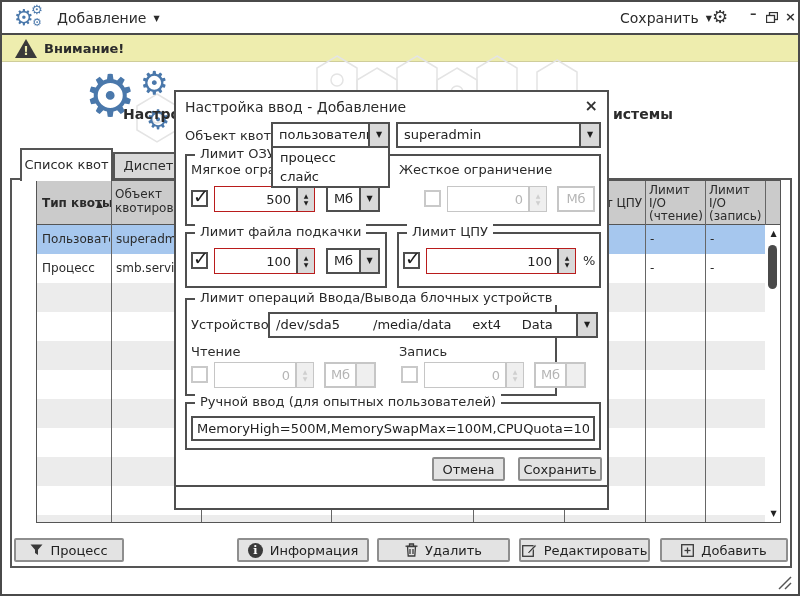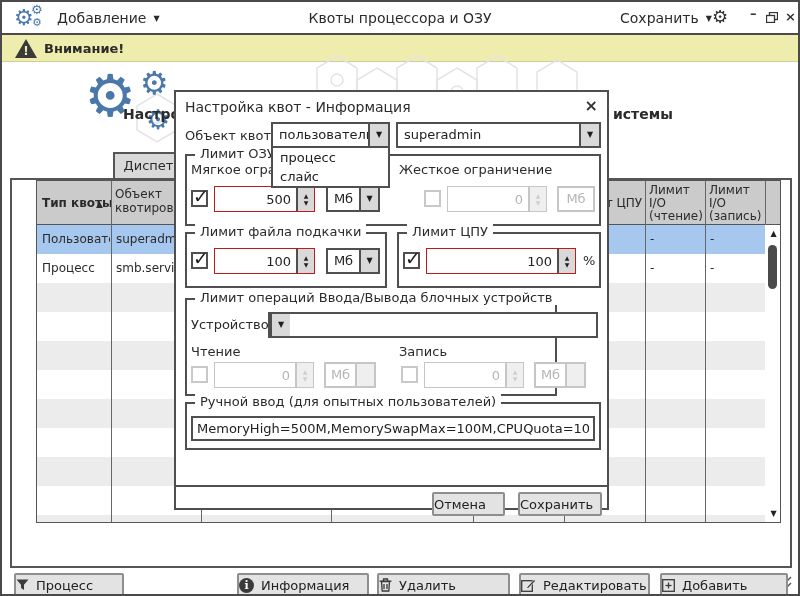--- a/index.html
+++ b/index.html
@@ -63,21 +63,21 @@
   .spin.dis .sbtn { border-left-color:#c6c6c6; background:#efefef; color:#cfcfcf; }
   .unit { position:absolute; display:flex; height:26px; border:2px solid #4f4f4f; background:#fff; font-size:13px; }
   .unit .uval { flex:1; text-align:center; line-height:22px; padding:0 3px; color:#222; }
   .unit .ubtn { width:19px; border-left:2px solid #4f4f4f; background:#d9d9d9; text-align:center; font-size:8px; line-height:22px; color:#1e1e1e; }
   .unit.dis { border-color:#c6c6c6; }
   .unit.dis .uval { color:#b5b5b5; }
   .unit.dis .ubtn { border-left-color:#c6c6c6; background:#efefef; color:#efefef; }
   .combo { position:absolute; display:flex; height:26px; border:2px solid #4f4f4f; background:#fff; font-size:13px; }
   .combo .cval { flex:1; line-height:22px; padding:0 6px; white-space:pre; overflow:hidden; color:#222; }
   .combo .cbtn { width:20px; border-left:2px solid #4f4f4f; background:#d9d9d9; text-align:center; font-size:8px; line-height:22px; color:#1e1e1e; }
-  .btn { position:absolute; height:24px; background:#e3e3e3; border:2px solid #8e8e8e; border-radius:2px; font-size:13px; color:#222; display:flex; align-items:center; gap:7px; white-space:nowrap;margin-top:35px; }
+  .btn { position:absolute; height:24px; background:#e3e3e3; border:2px solid #8e8e8e; border-radius:2px; font-size:13px; color:#222; display:flex; align-items:center; justify-content:center; gap:7px; white-space:nowrap; }
   
   .modal { position:absolute; left:172px; top:88px; width:435px; height:420px; background:#fff; border:2px solid #4f4f4f; z-index:30; }
   .modal-title { position:absolute; left:9px; top:7px; font-size:14px; }
   .modal-close { position:absolute; right:9px; top:4px; font-size:16px; font-weight:bold; color:#333; }
   .droplist { position:absolute; left:95px; top:54px; width:119px; background:#fff; border:2px solid #4f4f4f; z-index:40; }
   .droplist .opt { font-size:13px; padding:1px 7px; line-height:17px; color:#222; }
   .mdivider { position:absolute; left:0; right:0; top:393px; border-top:2px solid #4f4f4f; }
   .manual-input { position:absolute; left:4px; top:12px; width:404px; height:25px; border:2px solid #4f4f4f; font-size:13px; font-family:"DejaVu Sans",sans-serif; padding:0 4px; color:#222; outline:none; }
   
   .grip { position:absolute; right:6px; bottom:4px; z-index:2; }
@@ -91,21 +91,20 @@
   <div class="titlebar">
     <div class="tb-gears">
       <span class="g1">⚙</span>
       <span class="g2">⚙</span>
       <span class="g3">⚙</span>
     </div>
     <div class="menu-item" style="left:55px;">
       <span>Добавление</span>
       <span class="arw">▼</span>
     </div>
-    <div class="tb-title">Квоты процессора и ОЗУ</div>
     <div class="menu-item" style="left:618px;">
       <span>Сохранить</span>
       <span class="arw">▼</span>
     </div>
     <div class="tb-gear-btn">⚙</div>
     <div class="winctl" style="left:748px; top:4px;">–</div>
     <div class="winctl" style="left:764px; top:9px;">
       <svg width="12" height="11">
         <rect x="3.5" y="0.5" width="8" height="7" fill="#fff" stroke="#333" stroke-width="1.3"></rect>
         <rect x="0.5" y="3.5" width="8" height="7" fill="#fff" stroke="#333" stroke-width="1.3"></rect>
@@ -139,20 +138,21 @@
   <div class="logo">
     <span class="g1">⚙</span>
     <span class="g2">⚙</span>
     <span class="g3">⚙</span>
   </div>
   <div class="head-frag" style="left:121px;">Настрой</div>
   <div class="head-frag" style="left:611px;">истемы</div>
 
   <div class="panel"></div>
   <div class="tab inactive">Диспетчер</div>
+  <div class="tab active">Список квот</div>
 
   <div class="table">
     <div class="thead">
       <div class="hcell" style="left:5px; top:15px;font-weight:bold;">
         <span>Тип квоты</span>
       </div>
       <div class="hcell" style="left:59px; top:16px; font-size:9px;">▲</div>
       <div class="hcell" style="left:78px; top:6px; width:84px;">Объект квотирования</div>
       <div class="hcell" style="left:535px; top:15px;">Лимит ЦПУ</div>
       <div class="hcell" style="left:612px; top:3px; width:56px; line-height:13px;">Лимит I/O (чтение)</div>
@@ -231,21 +231,21 @@
   </div>
 
   <svg class="grip" width="16" height="16">
     <g stroke="#555" stroke-width="1.5">
       <line x1="15" y1="3" x2="3" y2="15"></line>
       <line x1="15" y1="9" x2="9" y2="15"></line>
     </g>
   </svg>
 
   <div class="modal">
-    <div class="modal-title">Настройка квот - Информация</div>
+    <div class="modal-title">Настройка ввод - Добавление</div>
     <div class="modal-close">×</div>
 
     <div class="lbl" style="left:9px; top:36px;">Объект квоты:</div>
     <div class="combo" style="left:95px; top:30px; width:119px;">
       <div class="cval">пользователь</div>
       <div class="cbtn">▼</div>
     </div>
     <div class="combo" style="left:220px; top:30px; width:205px;">
       <div class="cval">superadmin</div>
       <div class="cbtn">▼</div>
@@ -312,20 +312,21 @@
           <span>▼</span>
         </div>
       </div>
       <div class="lbl" style="left:184px; top:19px;">%</div>
     </div>
 
     <div class="gbox" style="left:9px; top:206px; width:372px; height:98px;">
       <div class="legend">Лимит операций Ввода/Вывода блочных устройств</div>
       <div class="lbl" style="left:4px; top:17px;">Устройство:</div>
       <div class="combo" style="left:81px; top:12px; width:330px;">
+        <div class="cval">/dev/sda5        /media/data     ext4     Data</div>
         <div class="cbtn">▼</div>
       </div>
       <div class="lbl" style="left:4px; top:44px;">Чтение</div>
       <div class="lbl" style="left:212px; top:44px;">Запись</div>
       <div class="cb dis" style="left:4px; top:66px;"></div>
       <div class="spin dis" style="left:27px; top:62px; width:100px;">
         <input value="0" style="">
         <div class="sbtn">
           <span>▲</span>
           <span>▼</span>

